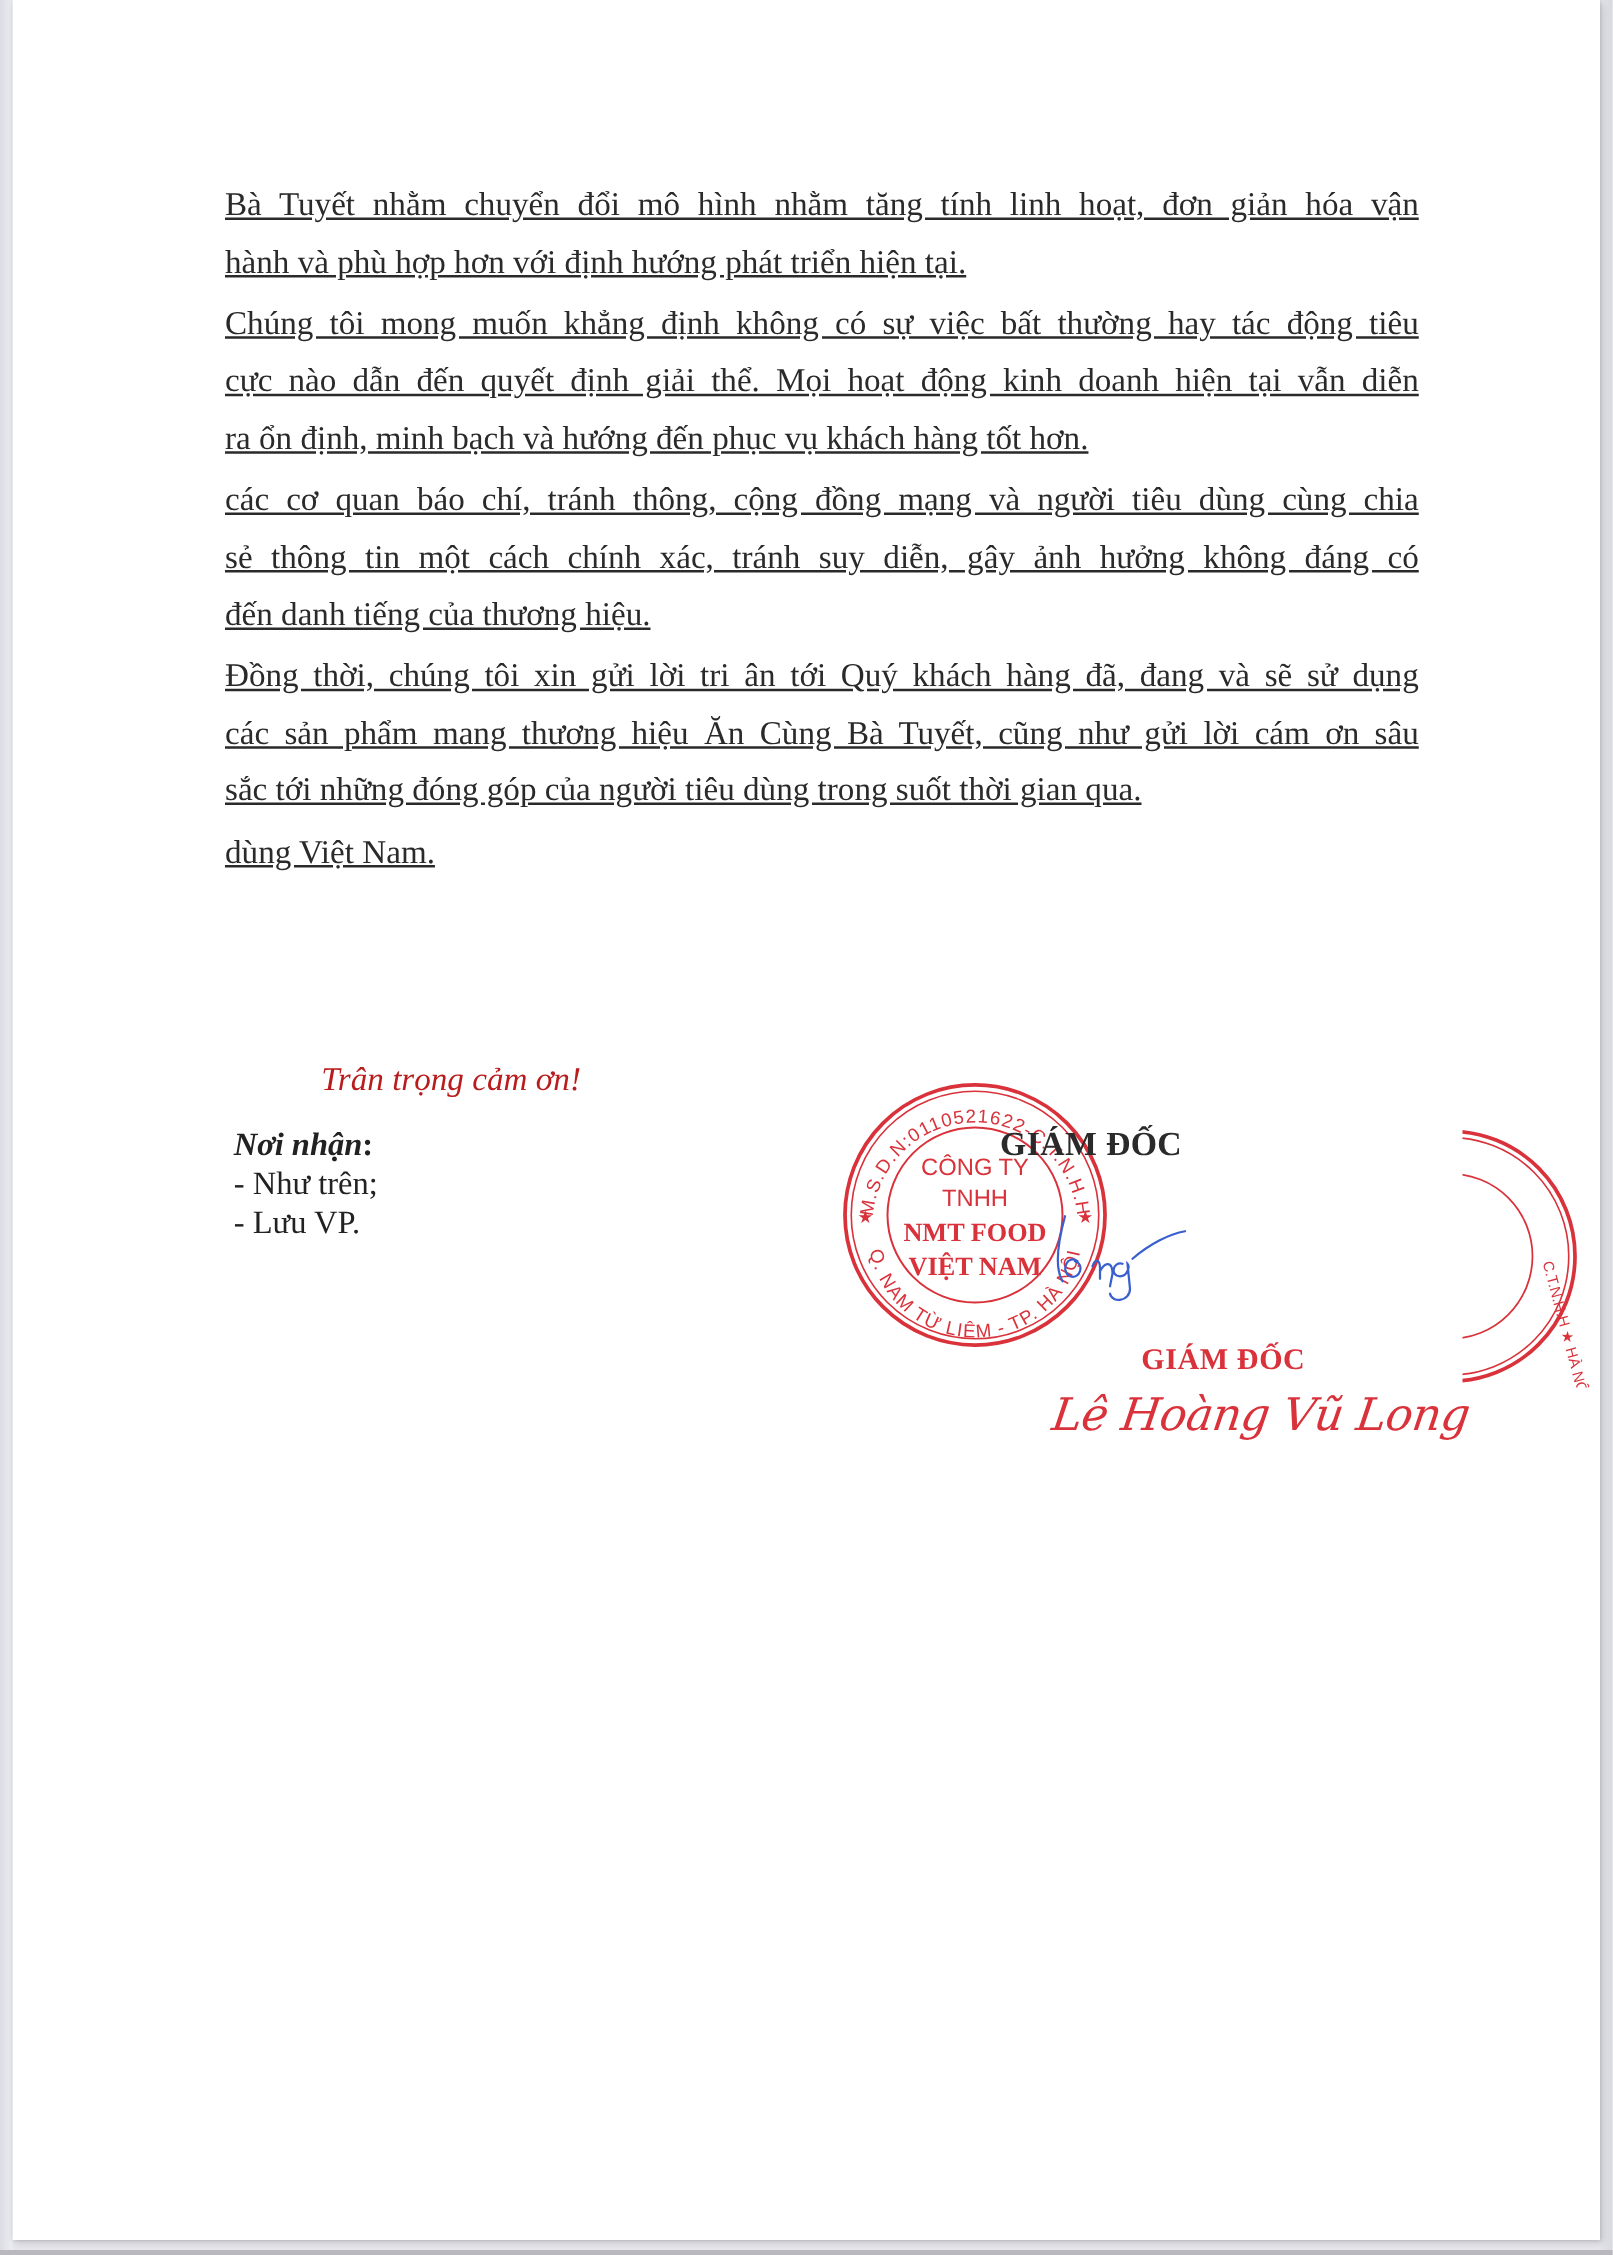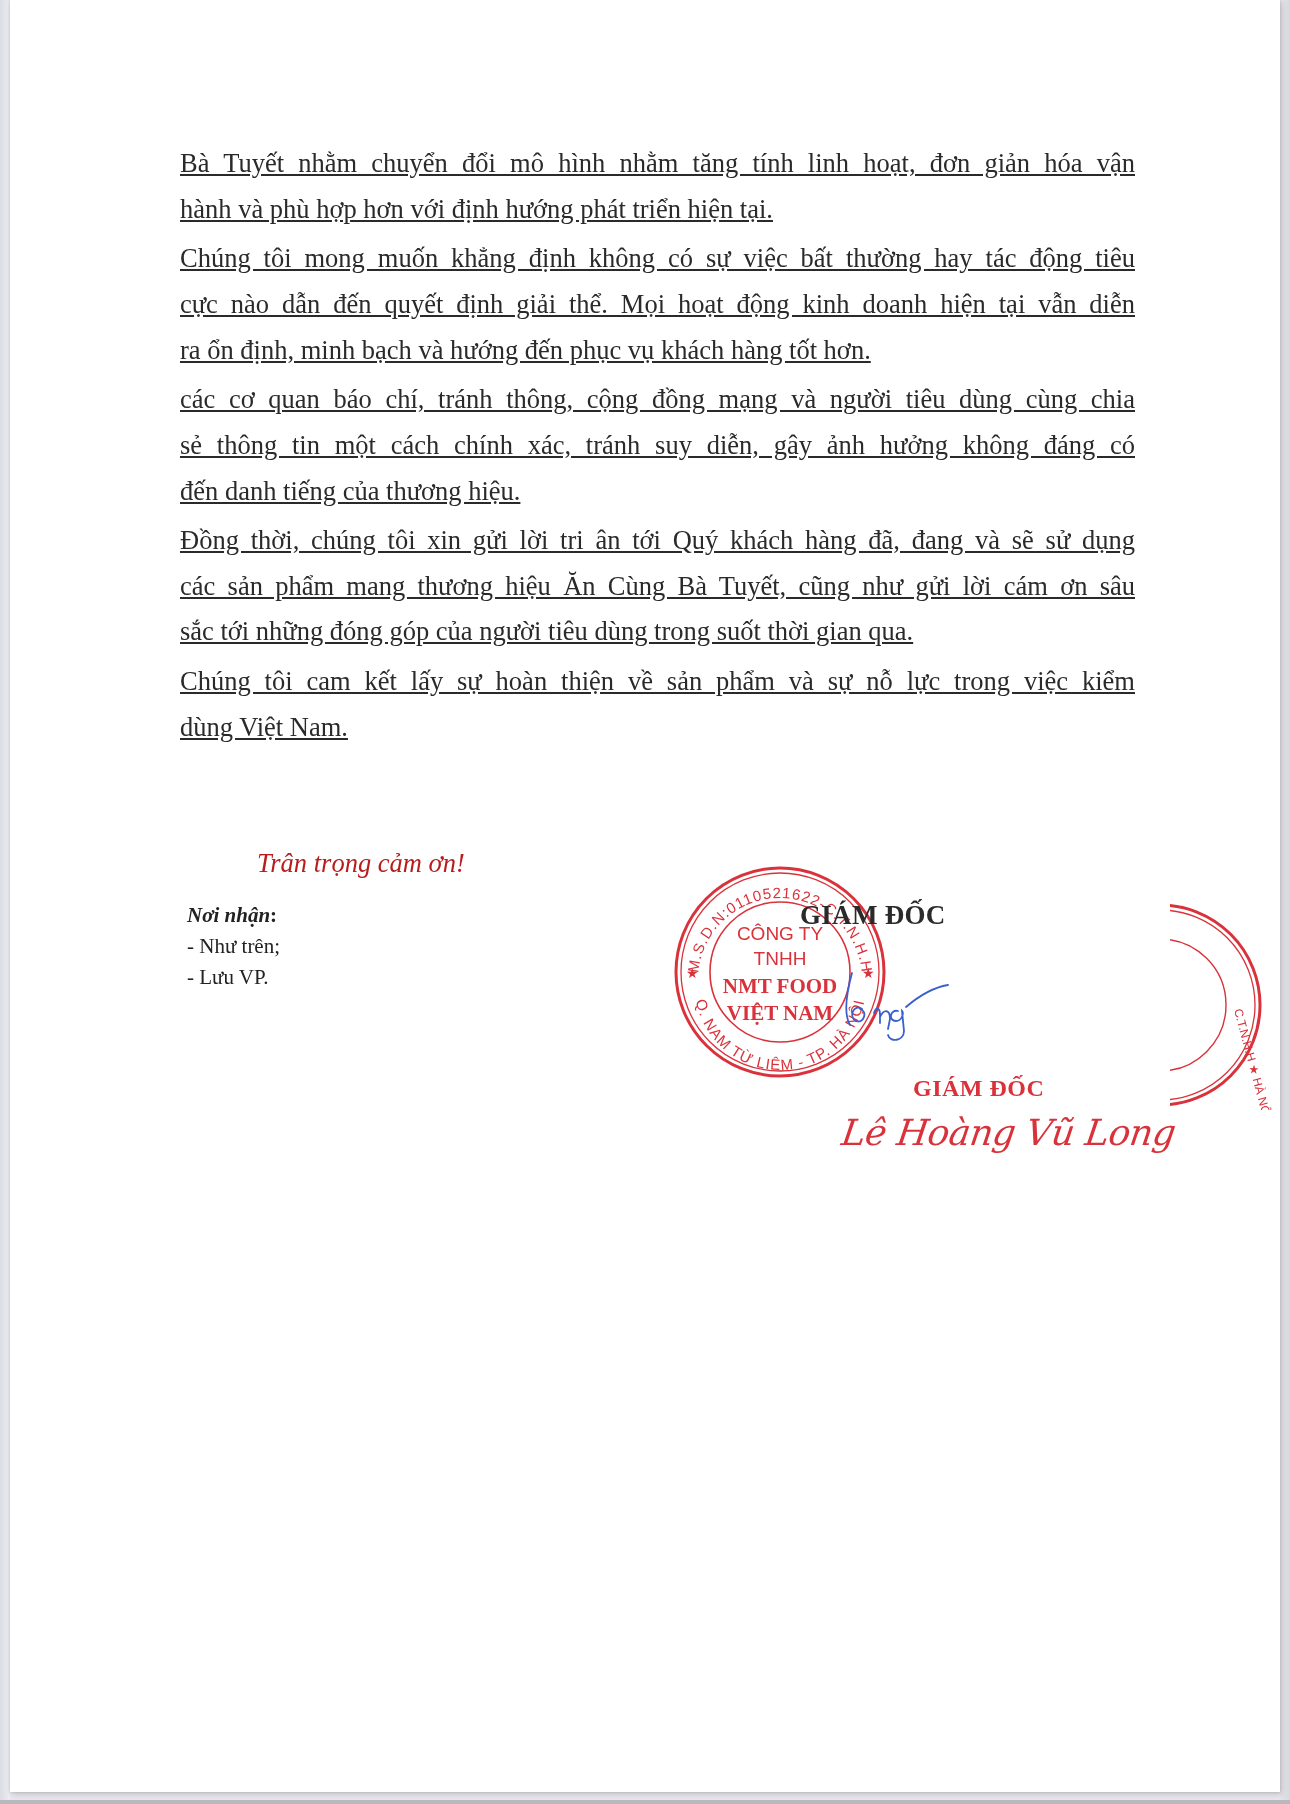--- a/index.html
+++ b/index.html
@@ -24,21 +24,21 @@
   .body-text p { margin:0 0 3.5px 0; text-align:justify; }
   .body-text p .ln { display:block; text-align:justify; text-align-last:justify; white-space:nowrap; }
   .body-text p .ln.last { text-align-last:left; }
 
   .closing {
     position:absolute; left:257px; top:848px;
     font-style:italic; font-size:26.5px; color:#b91c1c;
   }
   .recipients {
     position:absolute; left:187px; top:900px;
-    font-size:21px; line-height:31px; color:#222;
+    font-size:26px; line-height:31px; color:#222;
   }
   .recipients .title { font-weight:bold; font-style:italic; }
 
   .sig-title {
     position:absolute; left:800px; top:900px;
     font-size:27px; font-weight:bold; color:#2a2a2a; letter-spacing:0.3px;
   }
   .stamp { position:absolute; left:670px; top:862px; width:220px; height:220px; }
   .stamp2 { position:absolute; left:1170px; top:900px; width:110px; height:210px; overflow:hidden; }
   .sig-stamp-title {
@@ -75,21 +75,20 @@
     <span class="ln">các cơ quan báo chí, tránh thông, cộng đồng mạng và người tiêu dùng cùng chia</span>
     <span class="ln">sẻ thông tin một cách chính xác, tránh suy diễn, gây ảnh hưởng không đáng có</span>
     <span class="ln last">đến danh tiếng của thương hiệu.</span>
   </p>
   <p>
     <span class="ln">Đồng thời, chúng tôi xin gửi lời tri ân tới Quý khách hàng đã, đang và sẽ sử dụng</span>
     <span class="ln">các sản phẩm mang thương hiệu Ăn Cùng Bà Tuyết, cũng như gửi lời cám ơn sâu</span>
     <span class="ln last">sắc tới những đóng góp của người tiêu dùng trong suốt thời gian qua.</span>
   </p>
   <p>
-    <span class="ln">Chúng tôi cam kết lấy sự hoàn thiện về sản phẩm và sự nỗ lực trong việc kiểm</span>
     <span class="ln last">dùng Việt Nam.</span>
   </p>
 </div>
 
 <div class="closing">Trân trọng cảm ơn!</div>
 
 <div class="recipients">
   <div><span class="title">Nơi nhận</span><b>:</b></div>
   <div>- Như trên;</div>
   <div>- Lưu VP.</div>

